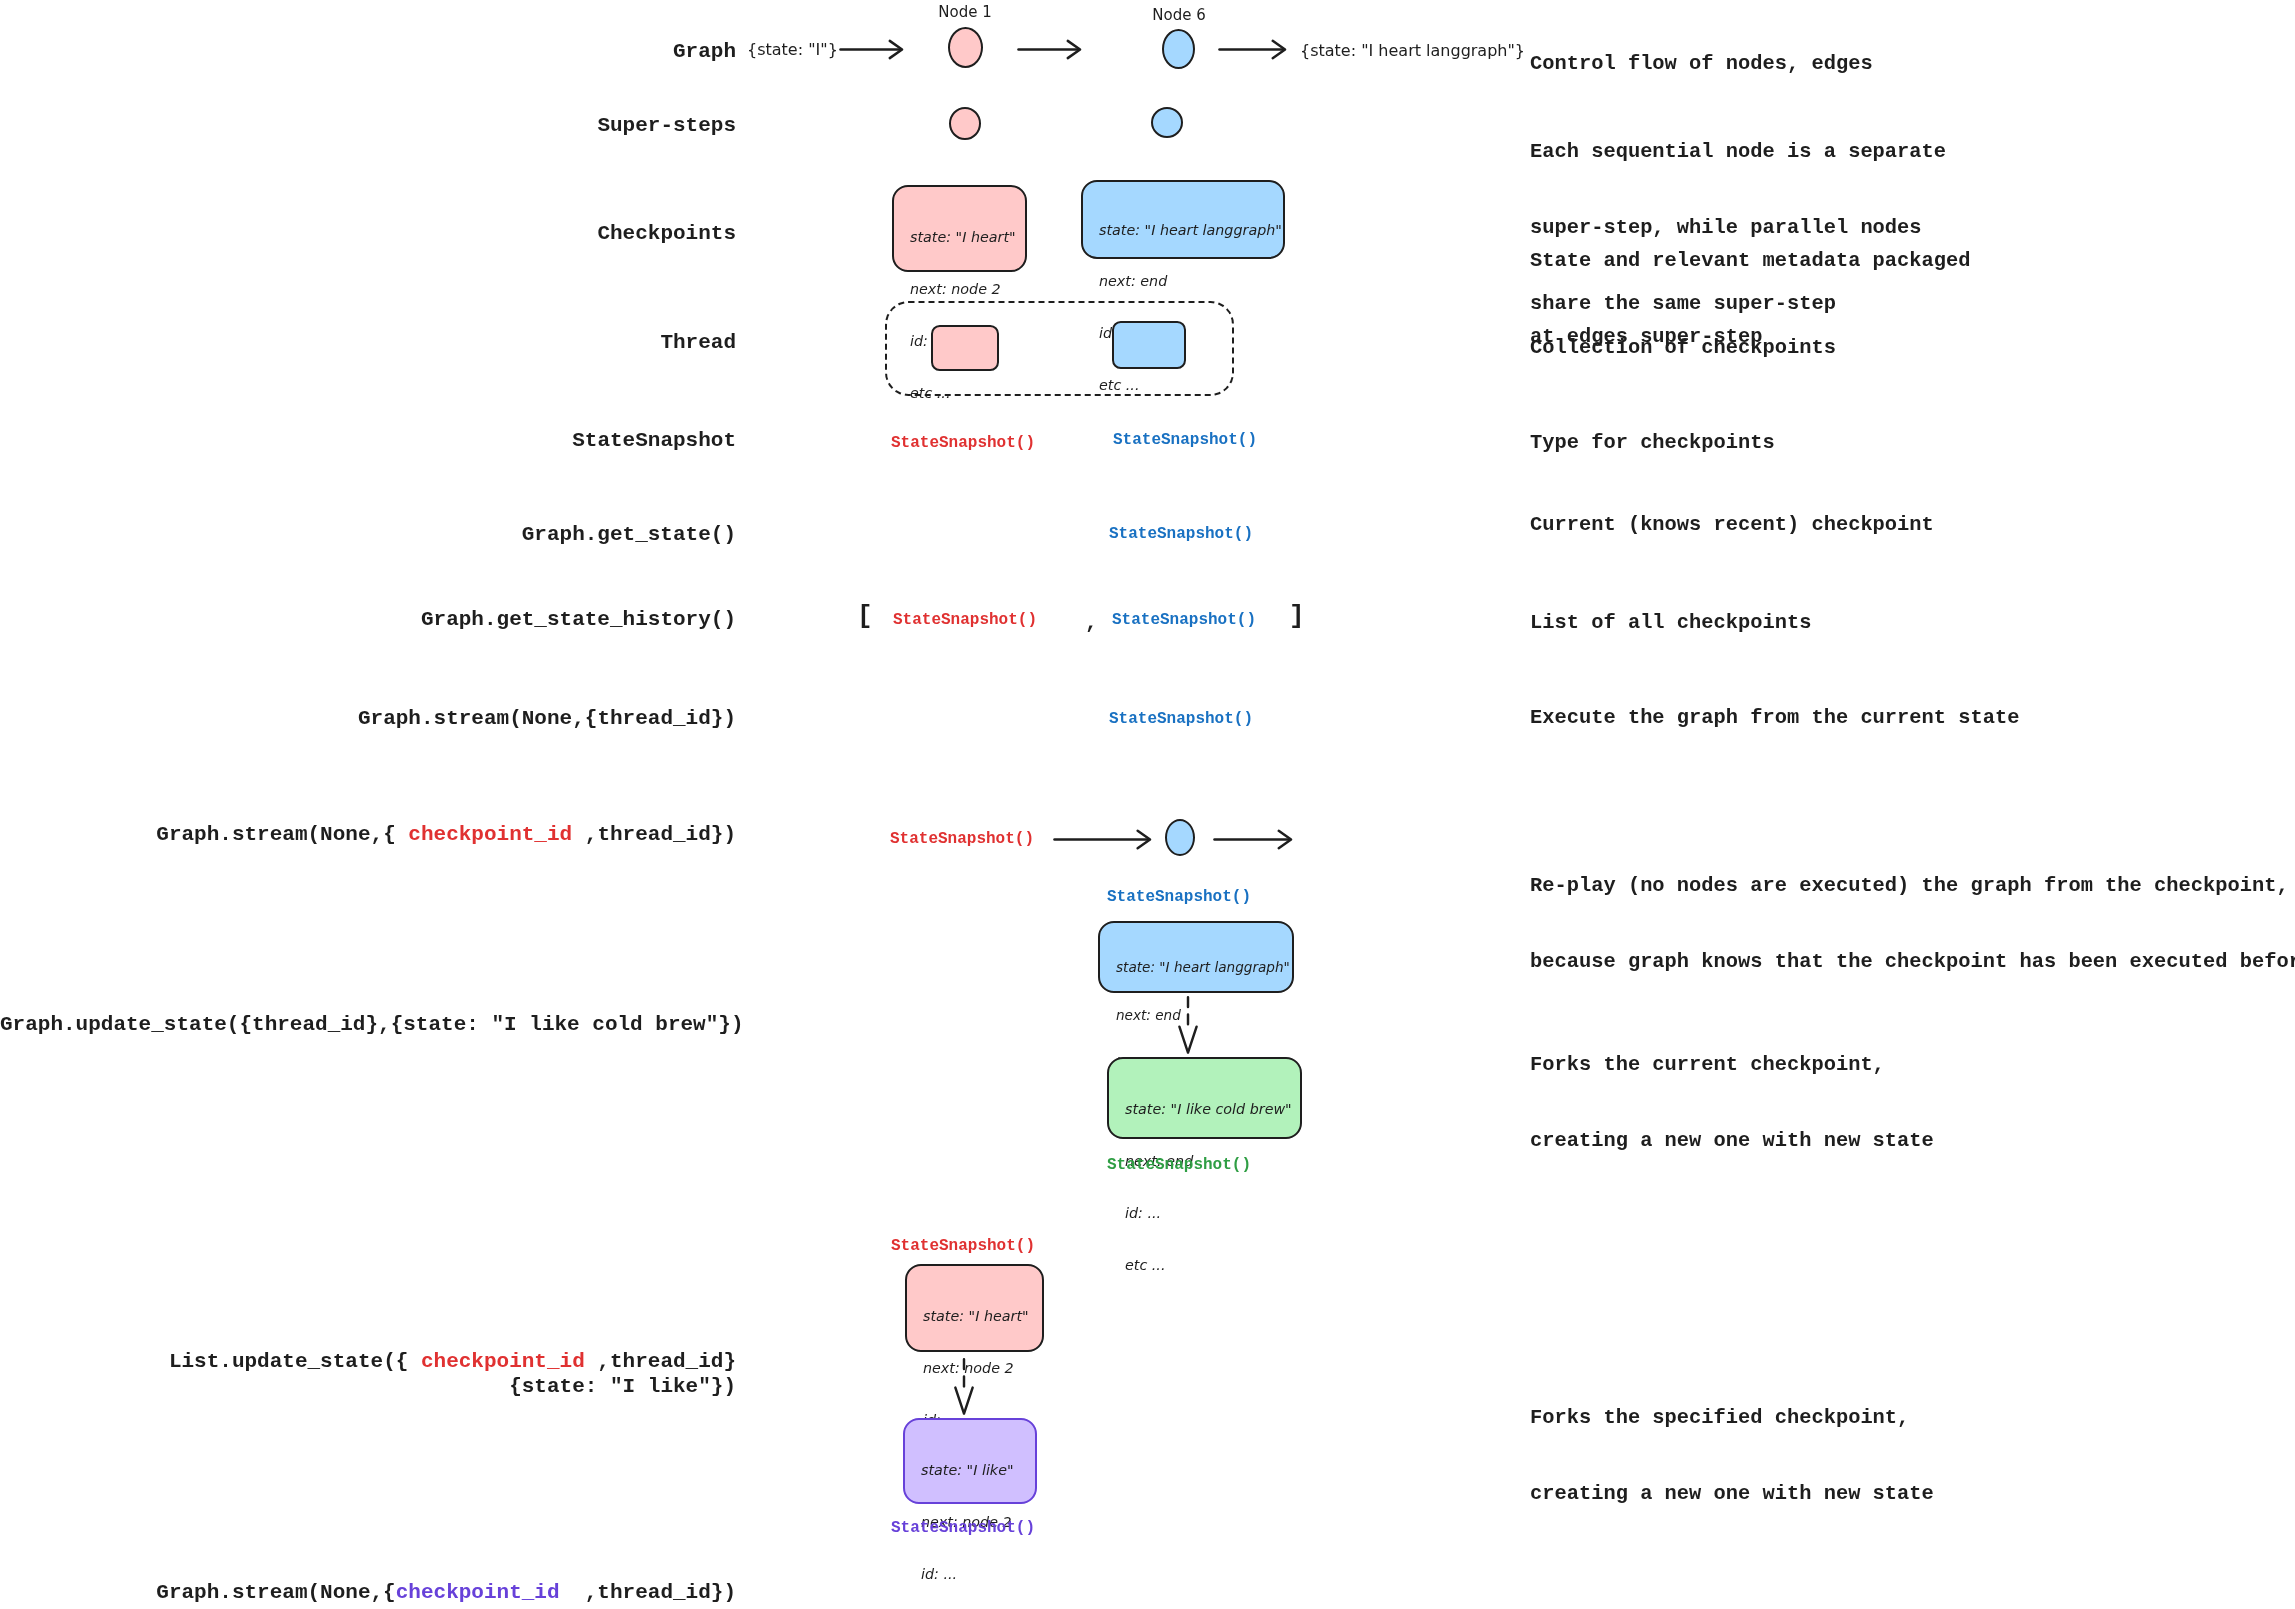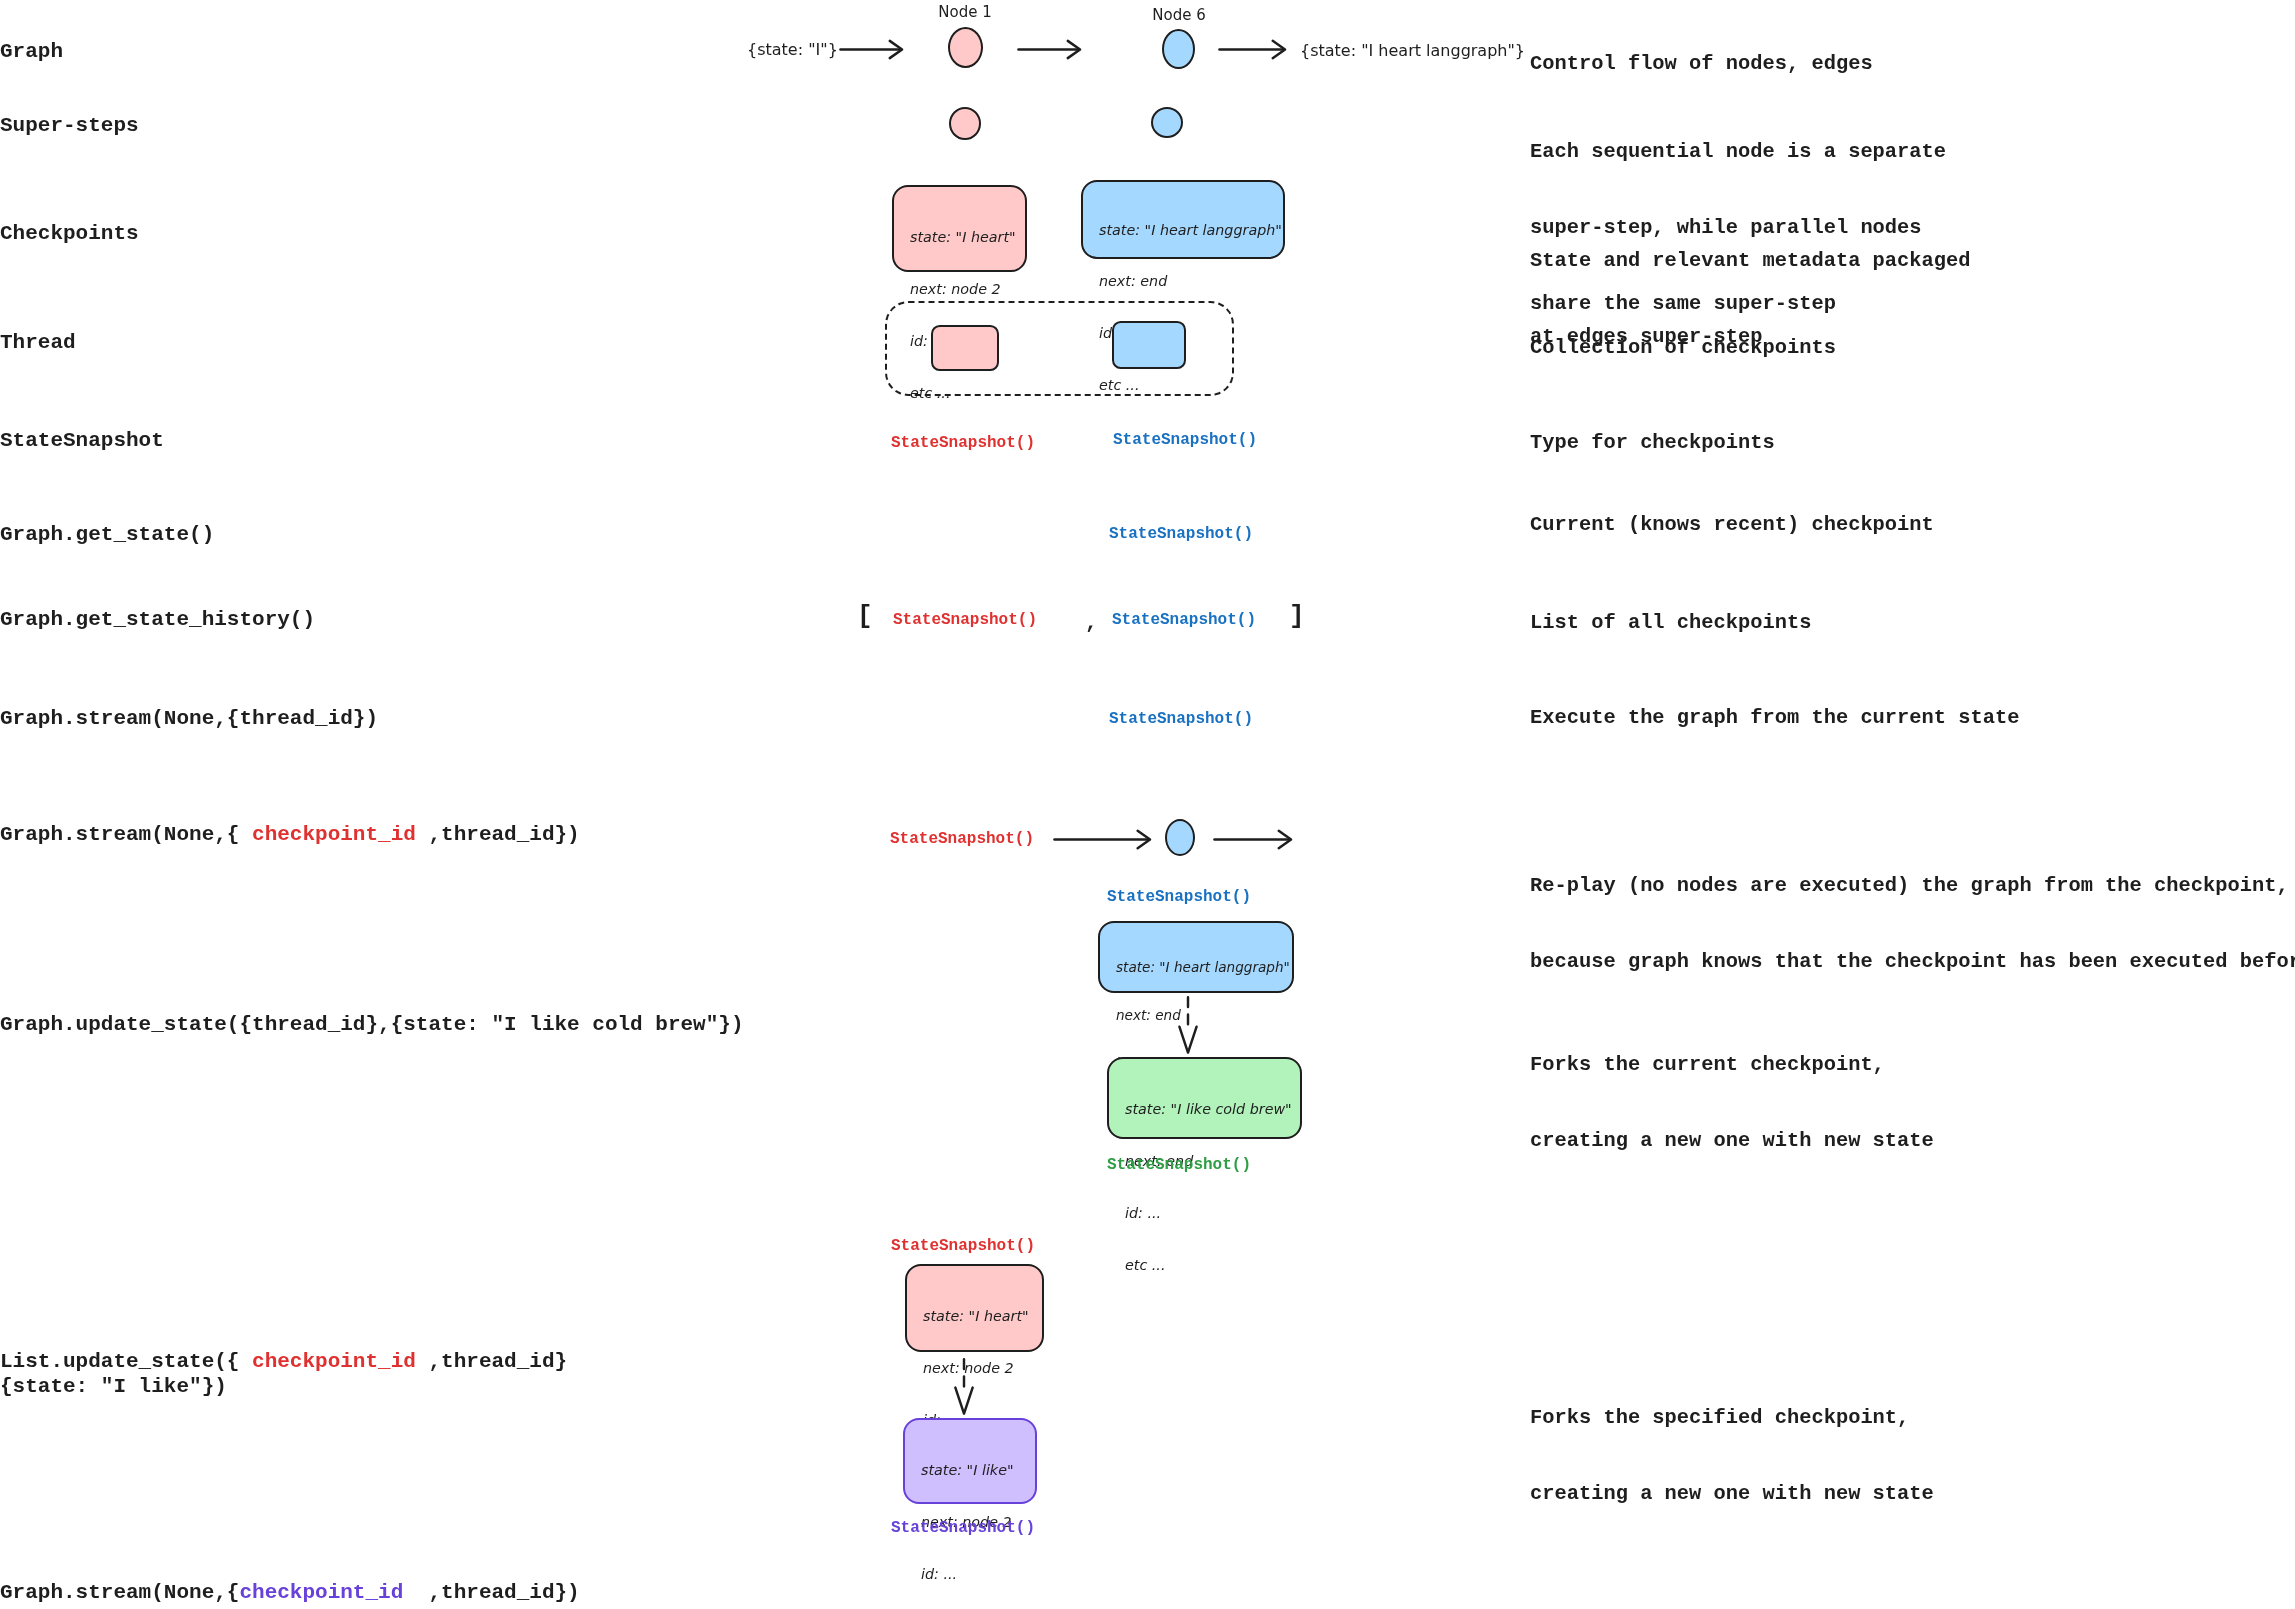--- a/index.html
+++ b/index.html
@@ -1,19 +1,19 @@
 <!DOCTYPE html>
 <html style="font-size:10px"><head>
 <meta charset="utf-8">
 <style>
   html,body{margin:0;padding:0;background:#ffffff}
   body{width:2295px;height:1610px;position:relative;overflow:hidden;
        font-family:"Liberation Mono","DejaVu Sans Mono",monospace;color:#1e1e1e}
   .abs{position:absolute}
-  .rlabel{position:absolute;left:0;width:736px;
+  .rlabel{position:absolute;left:0;width:736px;text-align:right;
           font-size:21px;font-weight:600;line-height:25.4px;white-space:pre}
   .desc{position:absolute;left:1530px;font-size:20.4px;font-weight:600;line-height:25.4px;white-space:pre}
   .desc span{display:block}
   .snap{position:absolute;font-size:16px;font-weight:700;white-space:pre}
   .red{color:#e03131}
   .bluetx{color:#1971c2}
   .greentx{color:#2f9e44}
   .purpletx{color:#6741d9}
   .hand{position:absolute;font-family:"DejaVu Sans",sans-serif;
         font-size:16px;font-weight:500;white-space:pre}

